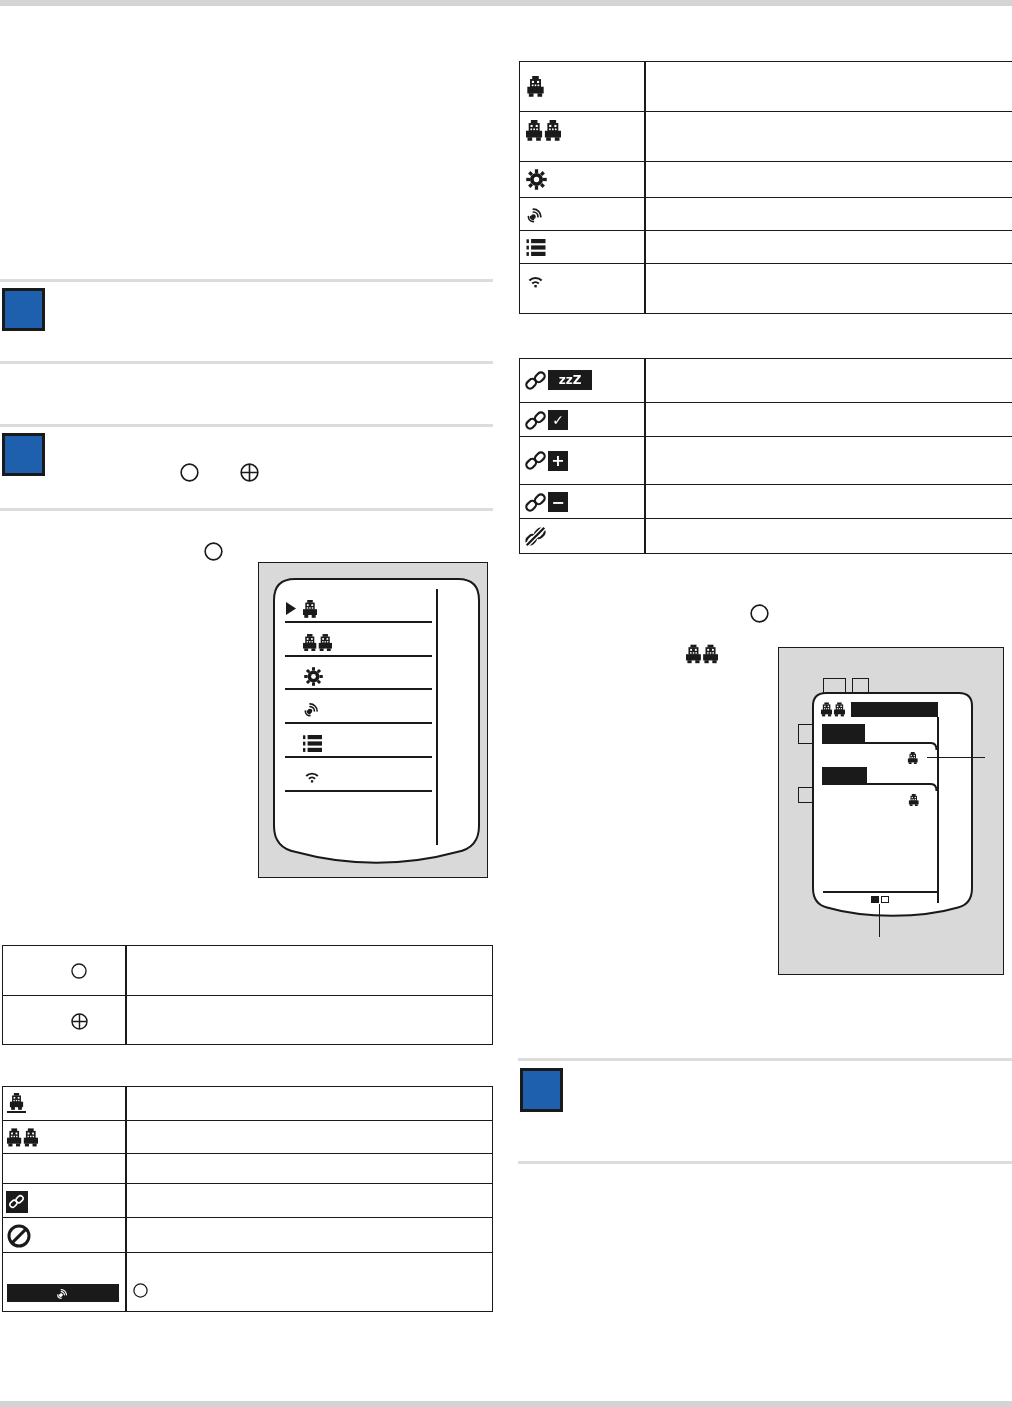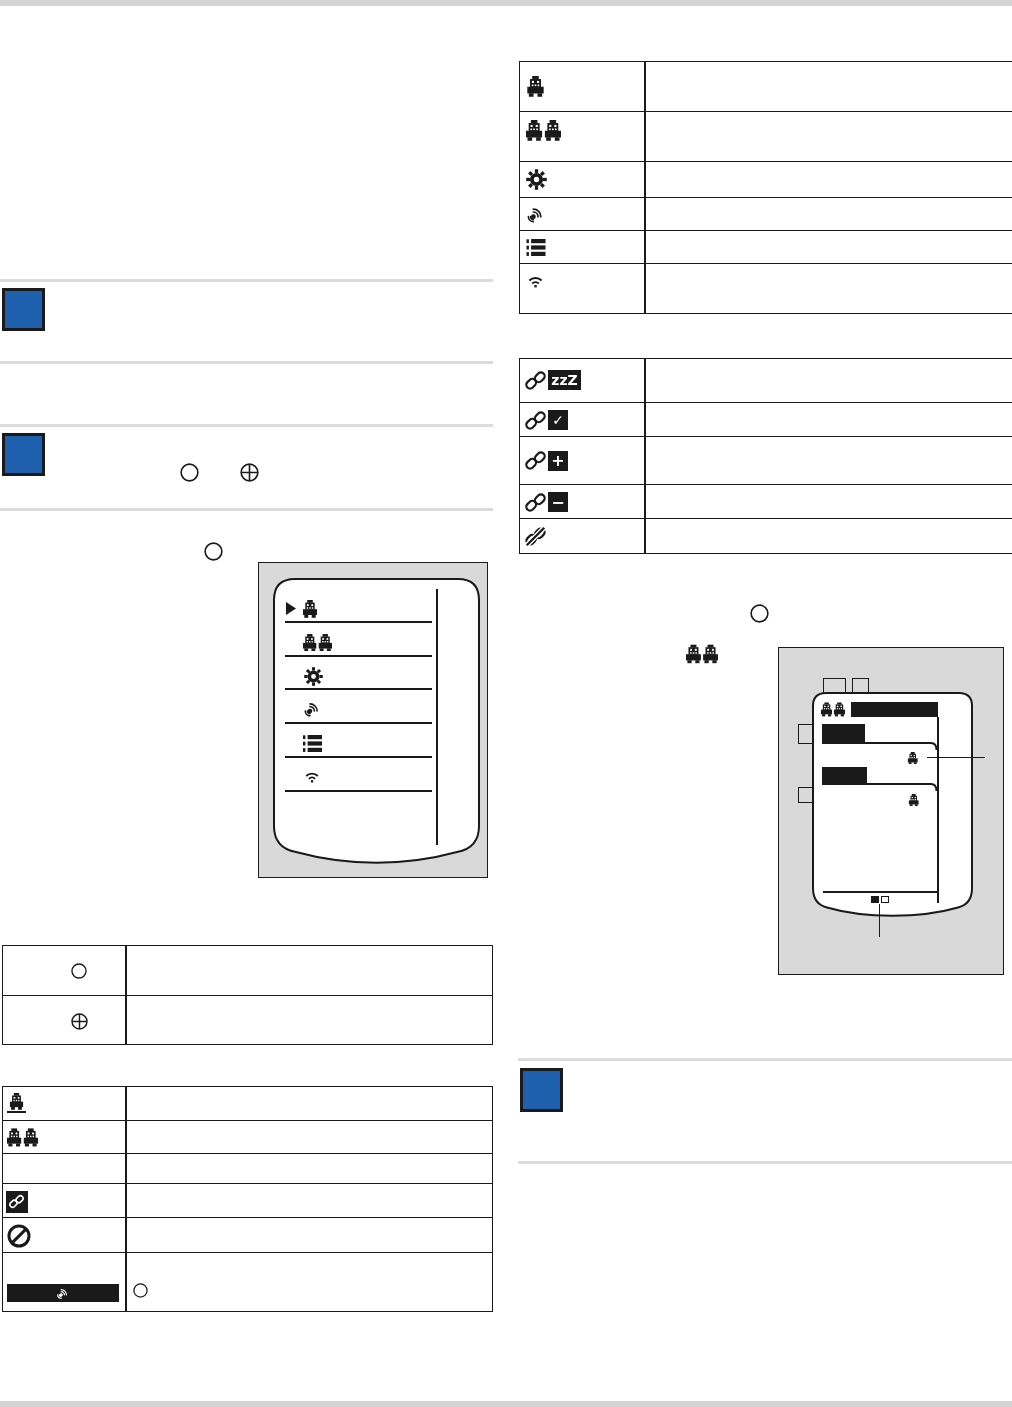--- a/index.html
+++ b/index.html
@@ -249,21 +249,21 @@
       </svg>
   </div>
 </div>
 
 <div class="a tbl" style="left:519px;top:357.5px;width:494px;height:196px">
   <div class="coldiv" style="left:124.3px"></div>
   <div class="trow" style="top:0;height:44px">
     <svg class="ic" style="position:absolute;left:4.5px;top:11px" width="21" height="21">
         <use href="#i-link"></use>
       </svg>
-    <div class="badge" style="position:absolute;left:28px;top:11.5px;width:33px;height:20px;font-size:14px">
+    <div class="badge" style="position:absolute;left:28px;top:11.5px;width:44px;height:20px;font-size:12px">
         <span>zzZ</span>
       </div>
   </div>
   <div class="trow" style="top:44px;height:34.5px">
     <svg class="ic" style="position:absolute;left:4.5px;top:7px" width="21" height="21">
         <use href="#i-link"></use>
       </svg>
     <div class="badge" style="position:absolute;left:28px;top:7.5px;width:20px;height:20px;font-size:14px">
         <span>✓</span>
       </div>

